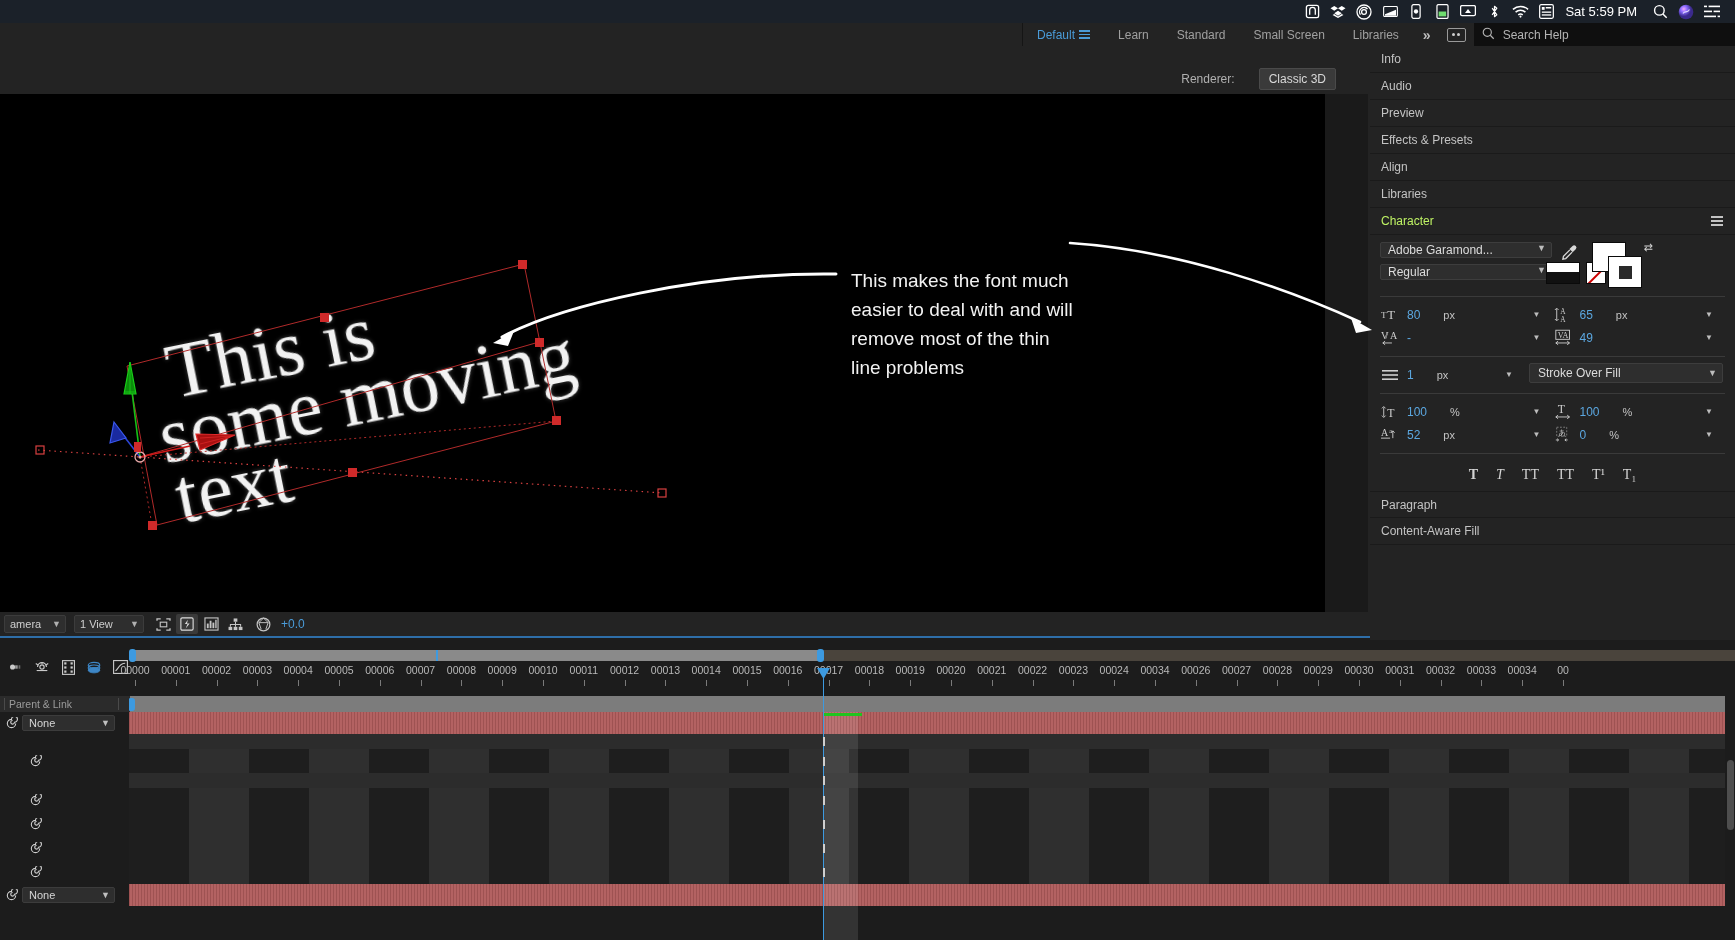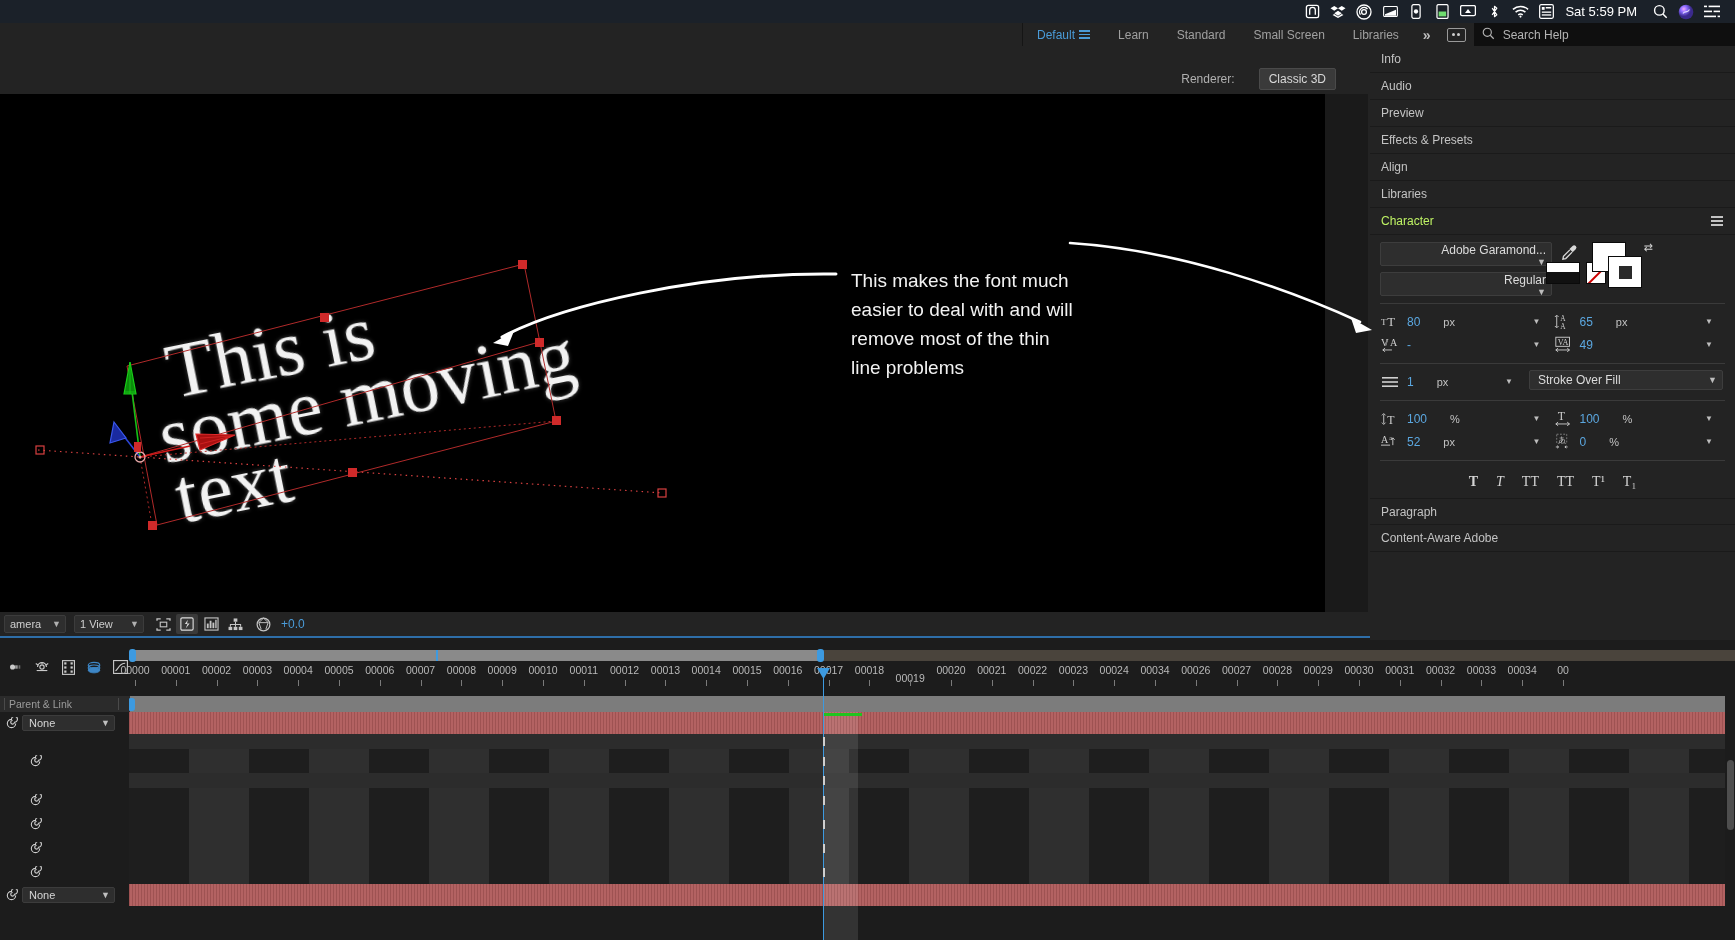--- a/index.html
+++ b/index.html
@@ -204,23 +204,23 @@
     border-bottom:1px solid #1a1a1a;
   }
   .dockrow.hdr { color:#bef264; }
   .dockrow .ham { position:absolute; right:12px; display:flex; flex-direction:column; gap:2.5px; }
   .dockrow .ham i { display:block; width:12px; height:1.5px; background:#c3c3c3; }
 
   .charpanel { position:relative; padding:7px 10px 8px 10px; background:#232323; }
   .cp-r1 { display:flex; align-items:flex-start; gap:7px; }
   .cp-fields { width:172px; display:flex; flex-direction:column; gap:6px; }
   .cp-field {
-    height:24px; background:#2e2e2e; border:1px solid #3d3d3d; border-radius:2px;
-    display:flex; align-items:flex-end; justify-content:space-between; padding:0 5px 0 7px;
-    font-size:12px; color:#dcdcdc;flex-direction:column;
+    height:16px; background:#2e2e2e; border:1px solid #3d3d3d; border-radius:2px;
+    display:flex; align-items:flex-start; justify-content:space-between; padding:0 5px 0 7px;
+    font-size:12px; color:#dcdcdc;
   }
   .cp-field .cv { font-size:9px; color:#bdbdbd; }
   .eyedrop { width:20px; height:21px; display:flex;align-items:center;justify-content:center;color:#d8d8d8; }
   .swatchwrap { position:relative; width:67px; height:47px; }
   .sw-back { position:absolute; left:6px; top:0px; width:34px; height:30px; background:#fff; border:1px solid #0a0a0a; }
   .sw-front {
     position:absolute; left:22px; top:14px; width:34px; height:32px;
     background:#fff; border:1px solid #0a0a0a;
     display:flex; align-items:center; justify-content:center;
   }
@@ -590,21 +590,21 @@
           <div class="tl-tick-label" style="left: 577.2px;">00014</div>
           <div class="tl-tick" style="left: 577.2px;"></div>
           <div class="tl-tick-label" style="left: 618px;">00015</div>
           <div class="tl-tick" style="left: 618px;"></div>
           <div class="tl-tick-label" style="left: 658.8px;">00016</div>
           <div class="tl-tick" style="left: 658.8px;"></div>
           <div class="tl-tick-label" style="left: 699.6px;">00017</div>
           <div class="tl-tick" style="left: 699.6px;"></div>
           <div class="tl-tick-label" style="left: 740.4px;">00018</div>
           <div class="tl-tick" style="left: 740.4px;"></div>
-          <div class="tl-tick-label" style="left: 781.2px; margin-top: 8px;">00019</div>
+          <div class="tl-tick-label" style="left: 781.2px;">00019</div>
           <div class="tl-tick" style="left: 781.2px;"></div>
           <div class="tl-tick-label" style="left: 822px;">00020</div>
           <div class="tl-tick" style="left: 822px;"></div>
           <div class="tl-tick-label" style="left: 862.8px;">00021</div>
           <div class="tl-tick" style="left: 862.8px;"></div>
           <div class="tl-tick-label" style="left: 903.6px;">00022</div>
           <div class="tl-tick" style="left: 903.6px;"></div>
           <div class="tl-tick-label" style="left: 944.4px;">00023</div>
           <div class="tl-tick" style="left: 944.4px;"></div>
           <div class="tl-tick-label" style="left: 985.2px;">00024</div>
@@ -929,16 +929,16 @@
         <span style="font-weight:bold;">T</span>
         <span style="font-style:italic;">T</span>
         <span>TT</span>
         <span>TT</span>
         <span>T¹</span>
         <span>T₁</span>
       </div>
     </div>
 
     <div class="dockrow" style="border-top:1px solid #1a1a1a;">Paragraph</div>
-    <div class="dockrow">Content-Aware Adobe</div>
+    <div class="dockrow">Content-Aware Fill</div>
   </div>
 
 </div>
 
 </body></html>

